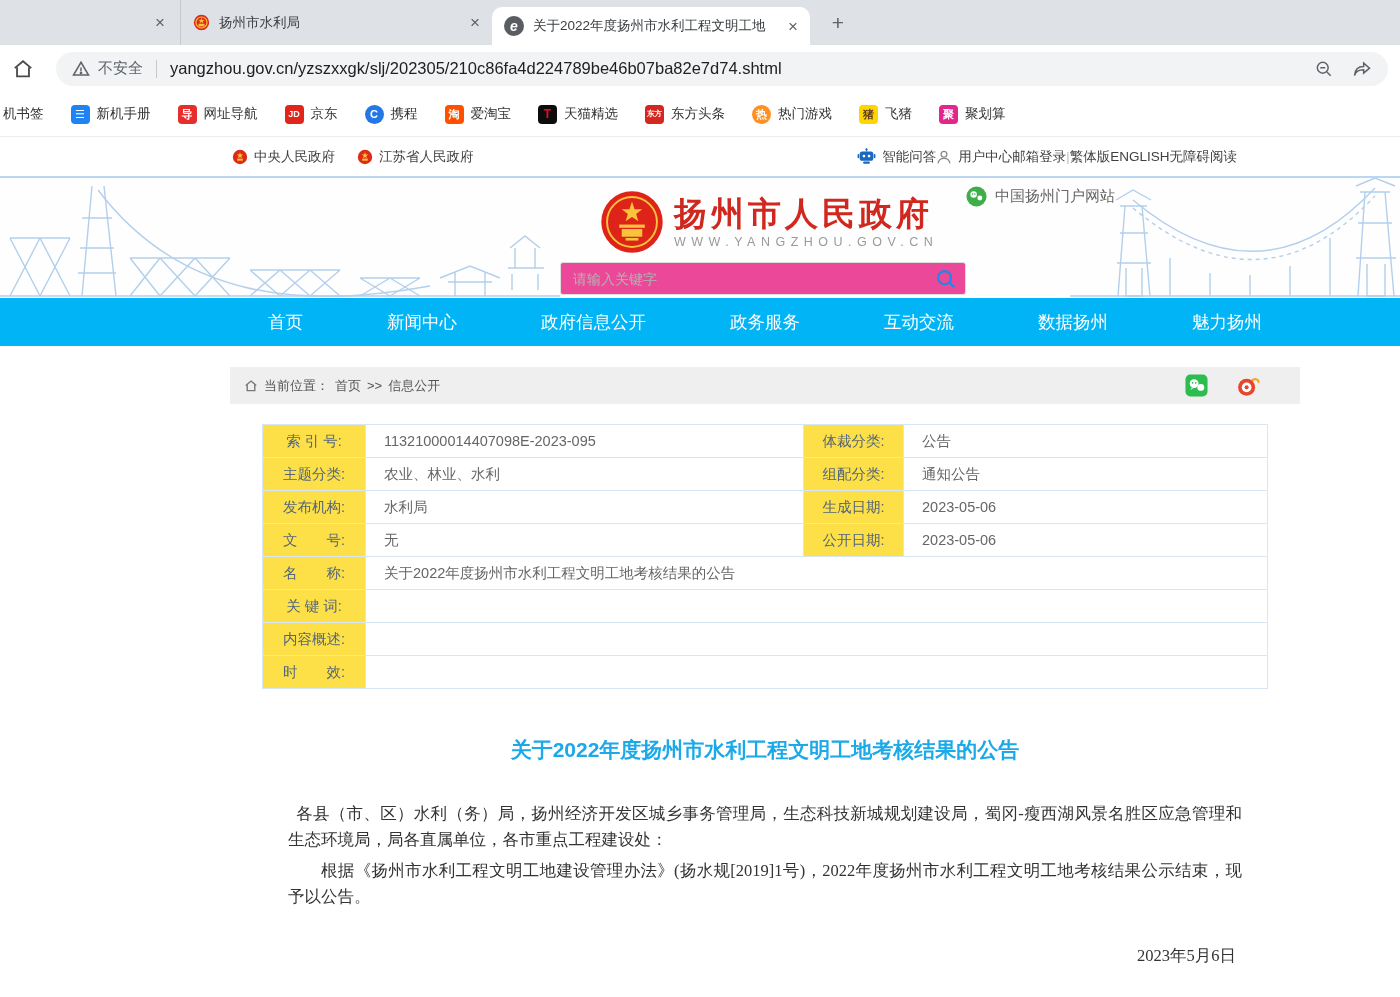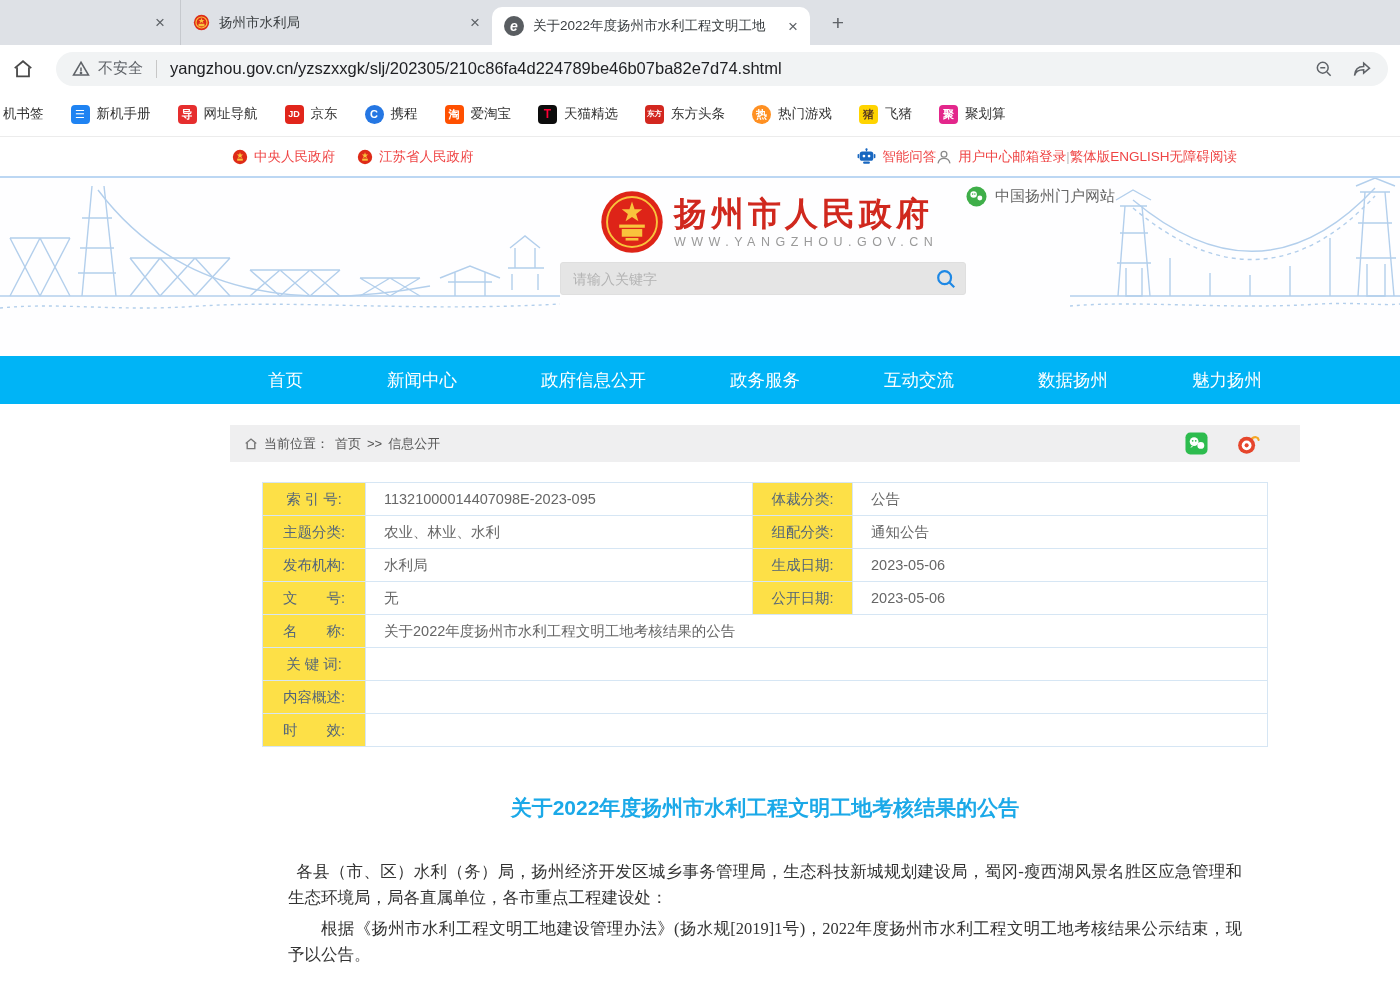--- a/index.html
+++ b/index.html
@@ -54,35 +54,35 @@
   .fav-fliggy  { background:#ffd400; color:#5c3a21; }
   .fav-ju      { background:#e3268b; }
 
   
   .govbar { height:42px; background:#fff; border-top:1px solid #ececec;
     border-bottom:2px solid #bcd7f3; display:flex; align-items:center; }
   .gov-left { display:flex; align-items:center; gap:22px; margin-left:232px; }
   .gov-right { display:flex; align-items:center; margin-left:auto;
     margin-right:163px; }
   .gov-link { display:flex; align-items:center; gap:6px; font-size:13.5px;
-    color:#ef4444; cursor:pointer; }
+    color:#404040; cursor:pointer; }
   .gov-sep { color:#bbb; font-size:13px; }
 
   
-  .banner { position:relative; height:178px; background:#fefeff; overflow:hidden;padding-left:9px; }
+  .banner { position:relative; height:120px; background:#fefeff; overflow:hidden;padding-left:9px; }
   .sketch { position:absolute; top:0; }
   .logo-row { position:absolute; left:600px; top:12px; display:flex;
     align-items:center; gap:10px; }
   .site-name { font-size:33px; font-weight:bold; color:#d0281e;
     letter-spacing:4px; line-height:1.15; white-space:nowrap; }
   .site-url { font-size:12.5px; color:#9a9a9a; letter-spacing:5.5px; margin-top:3px; }
   .portal { position:absolute; left:966px; top:8px; display:flex;
     align-items:center; gap:8px; font-size:15px; color:#666; }
   .searchbox { position:absolute; left:560px; top:84px; width:406px; height:33px;
-    background:#e5e5e5; border:1px solid #dfdfdf; border-radius:3px; display:flex;
+    background:#ec4899; border:1px solid #dfdfdf; border-radius:3px; display:flex;
     align-items:center; }
   .searchbox input { flex:1; border:none; outline:none; background:transparent;
     font-size:14px; color:#333; padding:0 12px;
     font-family:"Liberation Sans",sans-serif; }
   .searchbox input::placeholder { color:#b3b3b3; }
   .search-btn { width:38px; display:flex; align-items:center;
     justify-content:center; cursor:pointer; }
 
   
   .mainnav { height:48px; background:#00b4f6; }
@@ -100,21 +100,21 @@
     margin-right:26px; }
 
   .metatable { margin:20px 32px 0; border-collapse:collapse; width:1006px;
     table-layout:fixed; font-size:14.5px; }
   .metatable th, .metatable td { border:1px solid #d6e6f4; height:33px;
     font-weight:normal; }
   .metatable th { background:#fde047; color:#53657a; text-align:center;
     white-space:pre; }
   .metatable td { color:#666; text-align:left; padding-left:18px;
     white-space:nowrap; overflow:hidden; }
-  .c1 { width:103px; } .c2 { width:387px; } .c3 { width:100px; }
+  .c1 { width:103px; } .c2 { width:438px; } .c3 { width:100px; }
 
   .article { font-family:"Liberation Serif","DejaVu Serif",serif; color:#333; }
   .art-title { margin-top:47px; text-align:center; font-size:21px;
     font-weight:bold; color:#1ba9e8;
     font-family:"Liberation Sans","DejaVu Sans",sans-serif; }
   .art-p { margin:0 58px; font-size:16.5px; line-height:26px; text-align:justify; }
   .p1 { margin-top:37px; text-indent:0.5em; }
   .p2 { margin-top:5px; text-indent:2em; }
   .art-date { margin-top:35px; padding-right:64px; text-align:right;
     font-size:16.5px; }

